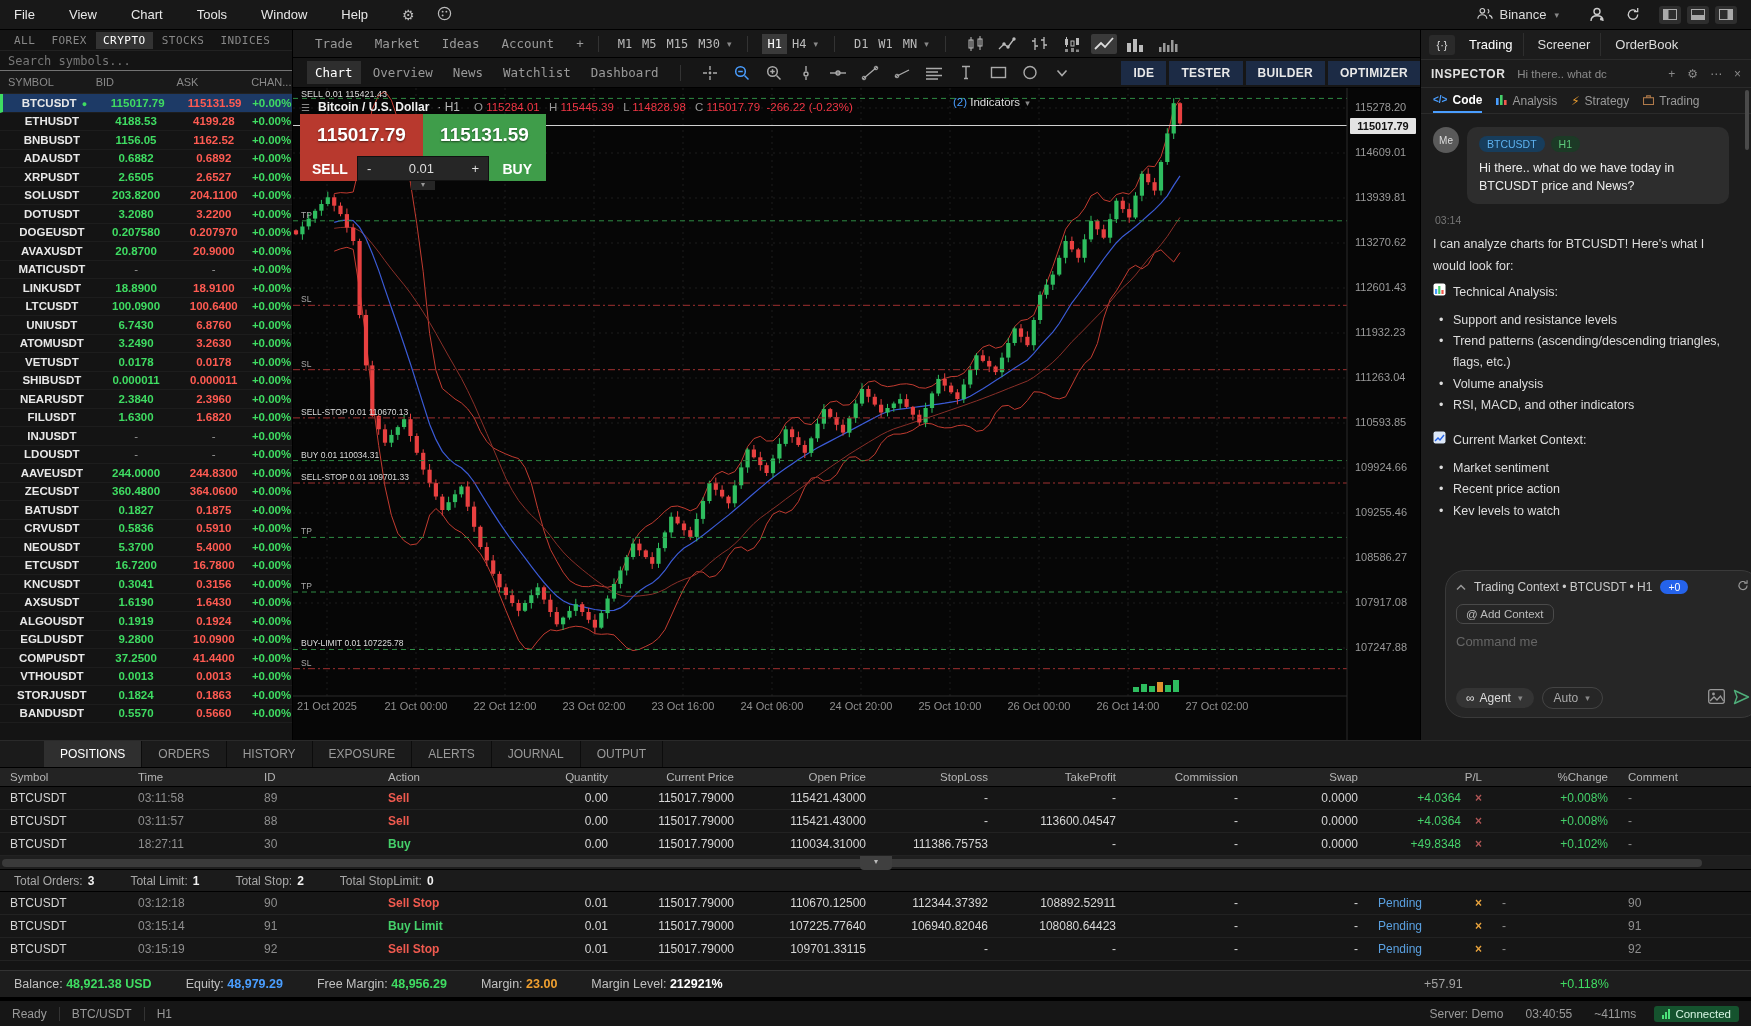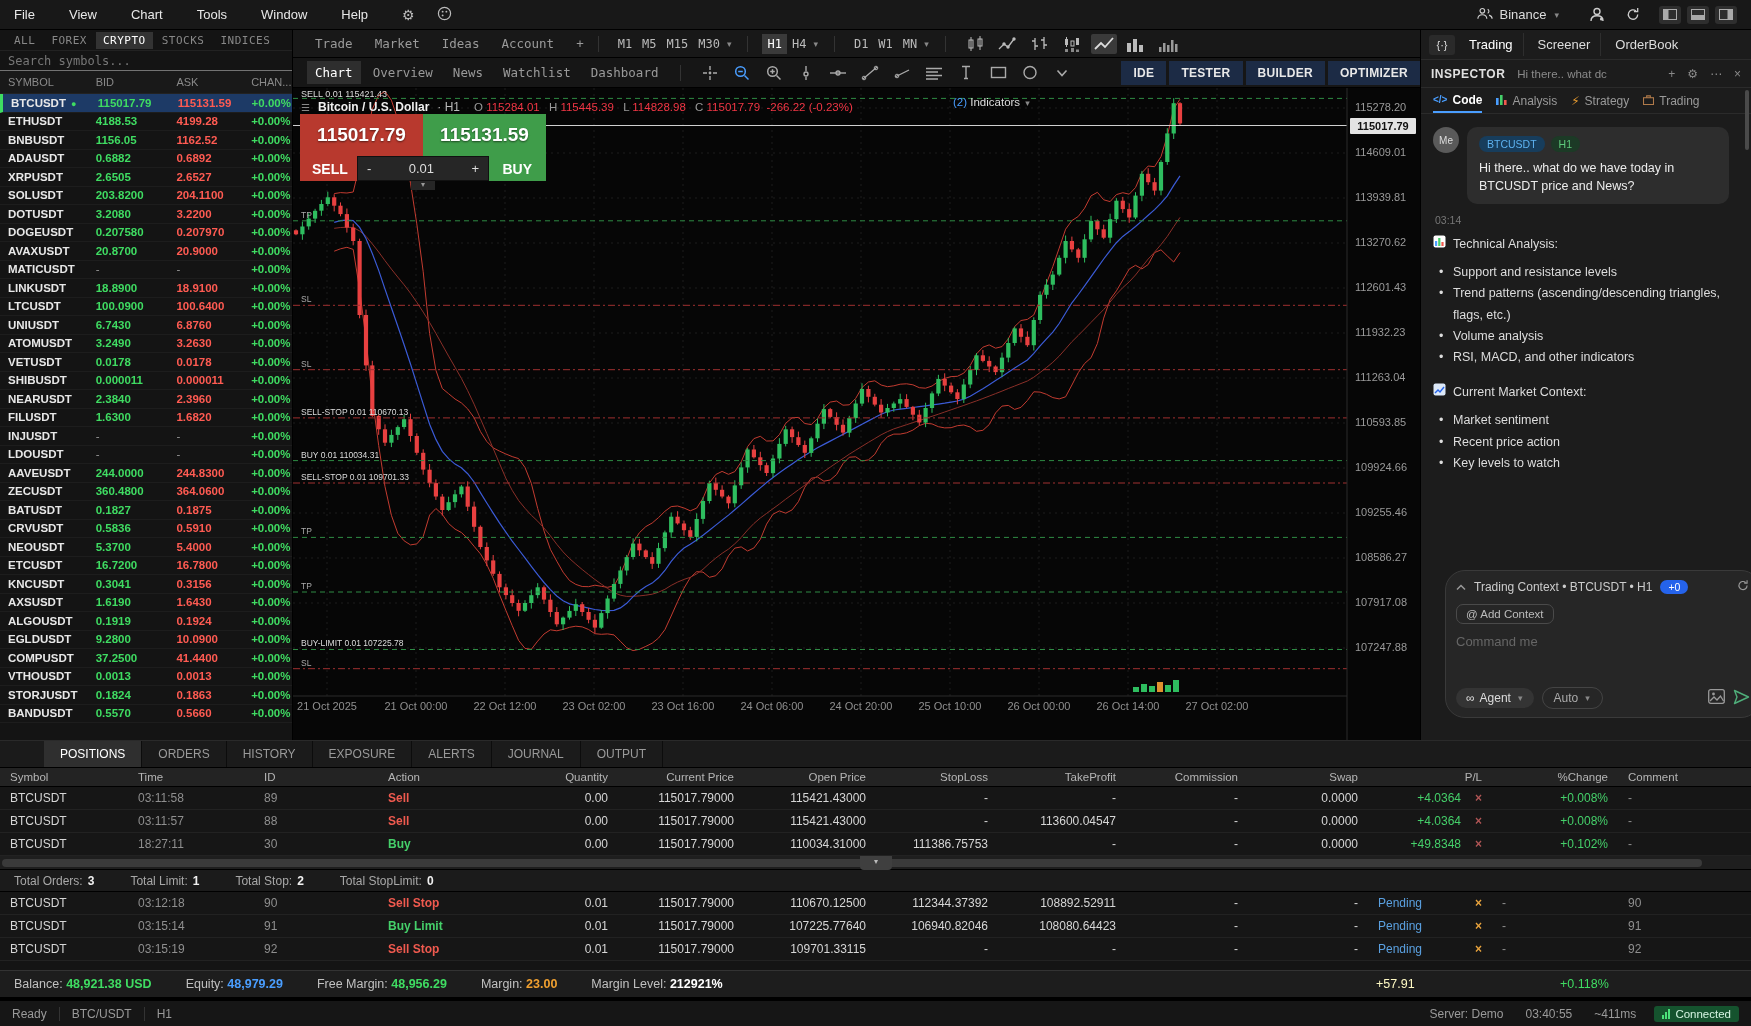--- a/index.html
+++ b/index.html
@@ -20,21 +20,21 @@
   .wic { width:22px; height:18px; background:#2e2e2e; border-radius:3px; display:flex; align-items:center; justify-content:center; }
 
   
   #leftpanel { position:absolute; left:0; top:30px; width:293px; height:710px; background:#141414; border-right:1px solid #000; overflow:hidden; }
   #ltabs { height:21px; display:flex; align-items:center; padding-left:7px; gap:2px; border-bottom:1px solid #222; }
   #ltabs .ltab { font-size:11px; color:#888; padding:2px 7px; letter-spacing:.5px; }
   #ltabs .ltab.active { background:#333; color:#fff; }
   #lsearch { height:20px; color:#777; font-size:12px; padding:3px 8px; border-bottom:1px solid #737373; }
   #lhead { height:23px; display:flex; align-items:center; color:#8a8a8a; font-size:11px; border-bottom:1px solid #222; background:#191919; }
   .c-sym { width:96px; padding-left:8px; } .c-bid { width:81px; } .c-ask { width:75px; } .c-chg { width:41px; }
-  .srow { height:18.5px; display:flex; align-items:center; font-size:11.5px; font-weight:bold; border-bottom:1px solid #1d1d1d; }
+  .srow { height:18.5px; display:flex; align-items:center; font-size:11.5px; font-weight:bold; border-bottom:1px solid #1d1d1d;text-align:center; }
   .srow .c-sym { color:#e8e8e8; } .srow .bid { color:#3fdc62; } .srow .ask { color:#ff5b52; } .srow .chg { color:#3fdc62; }
   .srow .dash { color:#9a9a9a; font-weight:normal; }
   .srow.sel { background:#1d3a66; border-left:3px solid #3fdc62; }
   .dot { color:#3fdc62; font-size:9px; margin-left:5px; }
 
   
   #row1 { position:absolute; left:293px; top:30px; width:1127px; height:28px; background:#181818; display:flex; align-items:center; border-bottom:1px solid #000; }
   #trademenu { display:flex; gap:22px; padding-left:22px; color:#9a9a9a; font-size:12.5px; }
   .vsep { width:1px; height:16px; background:#333; margin:0 14px; }
   .tfbtn { color:#bbb; font-size:12px; padding:3px 5px; }
@@ -135,21 +135,21 @@
   .pendcell { display:flex; justify-content:space-between; }
   #hscroll { height:14px; background:#1e1e1e; border-bottom:1px solid #000; position:relative; }
   #hthumb { position:absolute; left:2px; top:3px; height:8px; width:1700px; background:#3a3a3a; border-radius:4px; }
   #collapsechip { position:absolute; left:860px; top:0; width:32px; height:14px; background:#3f3f3f; border-radius:0 0 4px 4px; text-align:center; color:#bbb; font-size:8px; line-height:12px; }
   #totals { height:22px; display:flex; align-items:center; gap:36px; padding-left:14px; font-size:12px; color:#a8a8a8; background:#1b1b1b; border-bottom:1px solid #000; }
   #totals b { color:#f0f0f0; margin-left:5px; }
 
   
   #balancebar { position:absolute; left:0; top:970px; width:1751px; height:27px; background:#1d1d1d; border-top:1px solid #333; display:flex; align-items:center; gap:34px; padding-left:14px; font-size:12.5px; color:#c0c0c0; }
   .bal-g { color:#3fdc62; } .bal-b { color:#4a9eff; } .bal-o { color:#f0a030; } .bal-w { color:#fff; font-weight:bold; }
-  #balextra1 { position:absolute; left:1376px; color:#fef9c3; }
+  #balextra1 { position:absolute; left:1424px; color:#a3a3a3; }
   #balextra2 { position:absolute; left:1560px; color:#3fdc62; }
   #statusbar { position:absolute; left:0; top:1000px; width:1751px; height:26px; background:#161616; border-top:1px solid #000; display:flex; align-items:center; font-size:12px; color:#9a9a9a; padding:0 12px; }
   #statusbar .ssep { width:1px; height:14px; background:#333; margin:0 12px; }
   #statusbar .spacer { flex:1; }
   #statusbar .sitem { margin-left:22px; }
   #connchip { display:flex; align-items:center; gap:5px; background:#15532e; color:#d6f5e2; border-radius:3px; padding:2px 8px; margin-left:18px; font-size:11.5px; }
   .sigbars { display:inline-flex; align-items:flex-end; gap:1px; height:10px; }
   .sigbars i { width:2px; background:#4be07a; display:block; }
 </style>
 </head>
@@ -1058,20 +1058,21 @@
       <div class="bubble">
         <div class="pills">
           <span class="pill sym">BTCUSDT</span>
           <span class="pill tf">H1</span>
         </div>
         <div class="msgtext">Hi there.. what do we have today in BTCUSDT price and News?</div>
       </div>
     </div>
     <div class="tstamp">03:14</div>
     <div class="resp">
+      <div>I can analyze charts for BTCUSDT! Here's what I would look for:</div>
       <div class="rsec">
           <span><svg width="13" height="13" viewBox="0 0 13 13">
               <rect x="0.5" y="0.5" width="12" height="12" fill="#fff" rx="2"></rect>
               <rect x="2" y="6" width="2.2" height="5" fill="#4a9eff"></rect>
               <rect x="5.2" y="3" width="2.2" height="8" fill="#45d06a"></rect>
               <rect x="8.4" y="7" width="2.2" height="4" fill="#f05a4f"></rect>
             </svg></span>
           <span>Technical Analysis:</span>
         </div>
       <ul class="rlist" id="tabullets">

